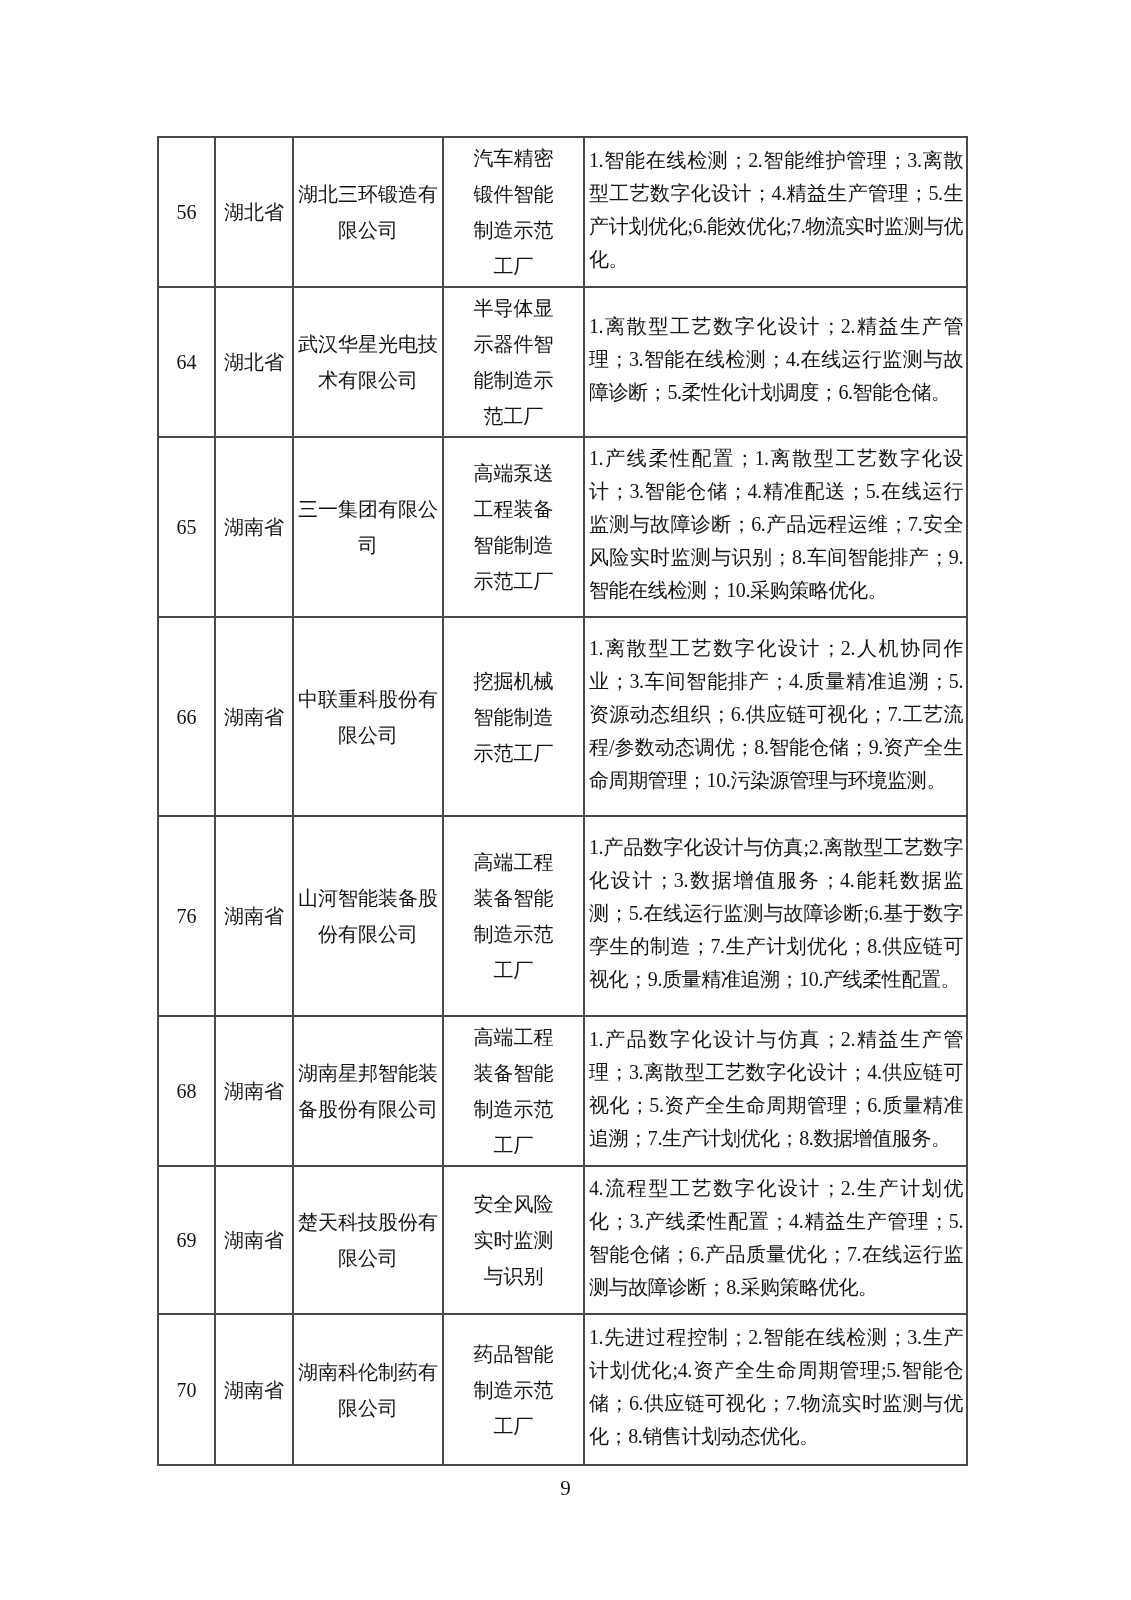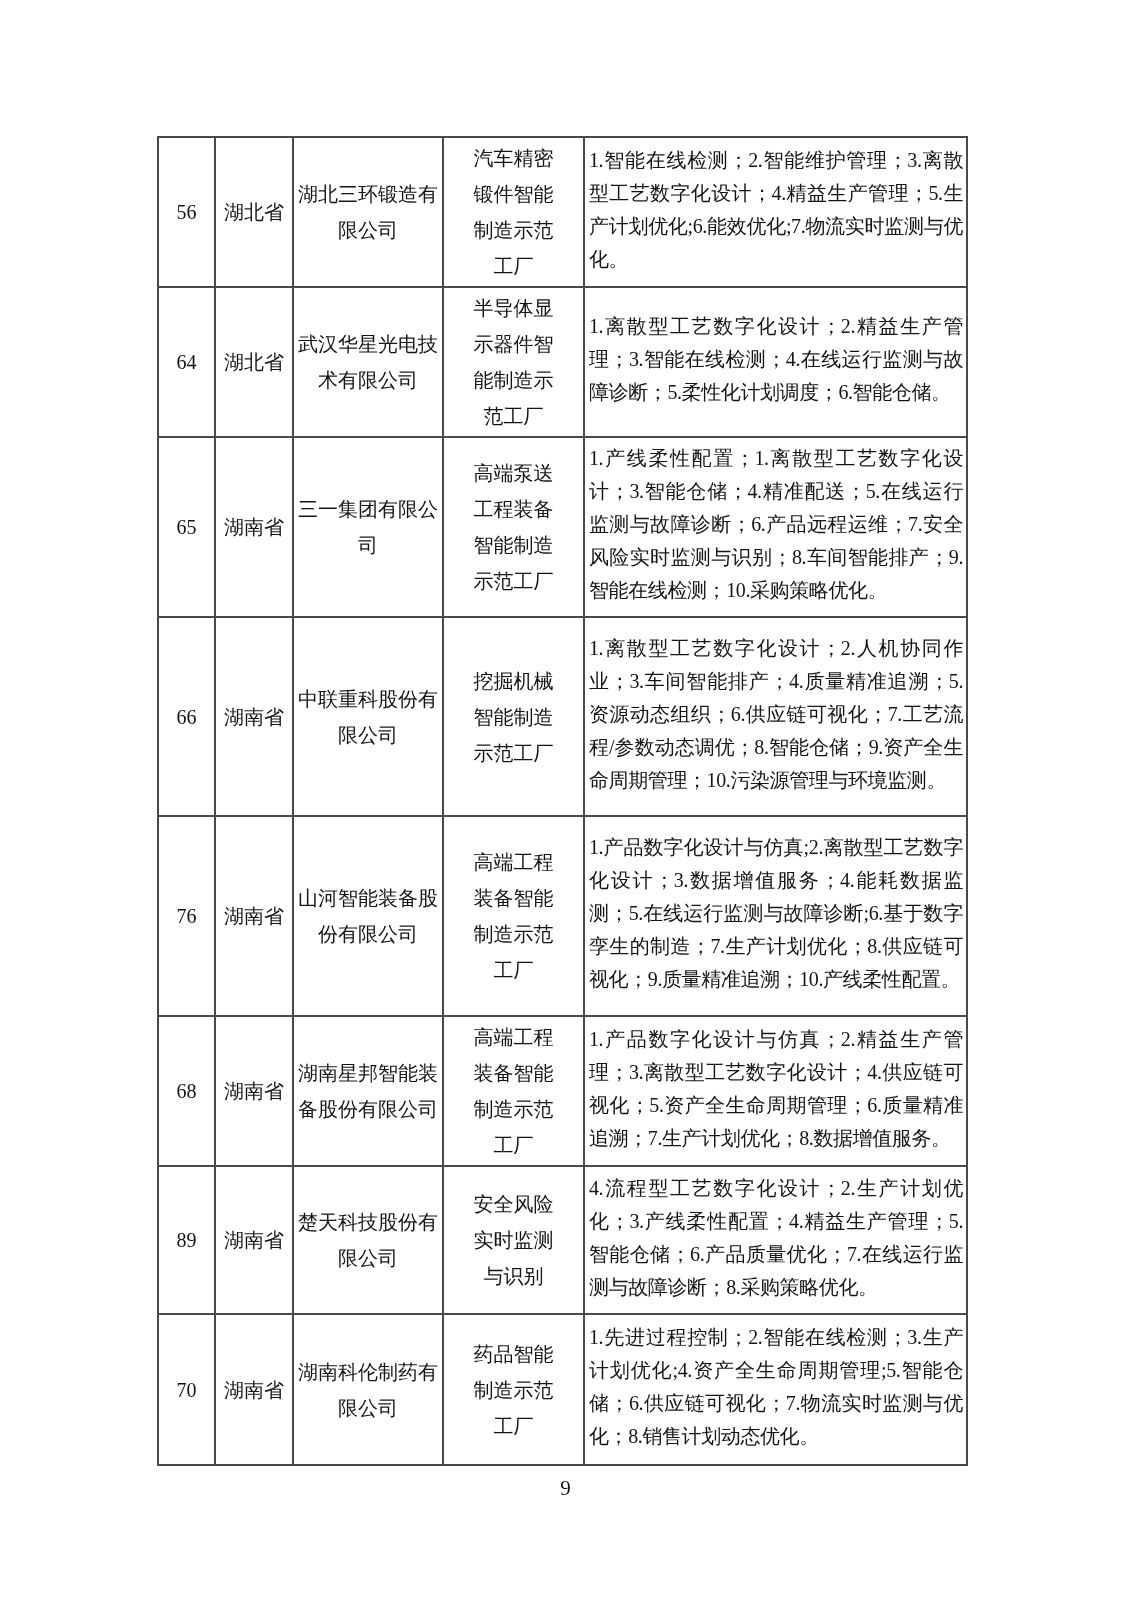--- a/index.html
+++ b/index.html
@@ -110,21 +110,21 @@
         <td class="c-desc">1.产品数字化设计与仿真;2.离散型工艺数字化设计；3.数据增值服务；4.能耗数据监测；5.在线运行监测与故障诊断;6.基于数字孪生的制造；7.生产计划优化；8.供应链可视化；9.质量精准追溯；10.产线柔性配置。</td>
       </tr>
       <tr class="r68">
         <td class="c-idx">68</td>
         <td class="c-prov">湖南省</td>
         <td class="c-comp">湖南星邦智能装备股份有限公司</td>
         <td class="c-type">高端工程装备智能制造示范工厂</td>
         <td class="c-desc">1.产品数字化设计与仿真；2.精益生产管理；3.离散型工艺数字化设计；4.供应链可视化；5.资产全生命周期管理；6.质量精准追溯；7.生产计划优化；8.数据增值服务。</td>
       </tr>
       <tr class="r69">
-        <td class="c-idx">89</td>
+        <td class="c-idx">69</td>
         <td class="c-prov">湖南省</td>
         <td class="c-comp">楚天科技股份有限公司</td>
         <td class="c-type">安全风险实时监测与识别</td>
         <td class="c-desc">4.流程型工艺数字化设计；2.生产计划优化；3.产线柔性配置；4.精益生产管理；5.智能仓储；6.产品质量优化；7.在线运行监测与故障诊断；8.采购策略优化。</td>
       </tr>
       <tr class="r70">
         <td class="c-idx">70</td>
         <td class="c-prov">湖南省</td>
         <td class="c-comp">湖南科伦制药有限公司</td>
         <td class="c-type">药品智能制造示范工厂</td>

